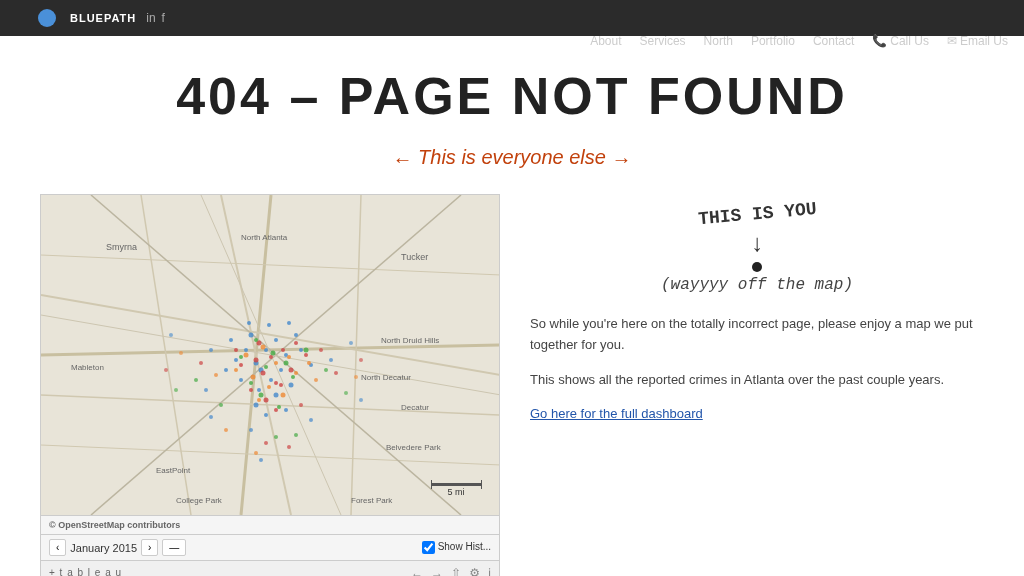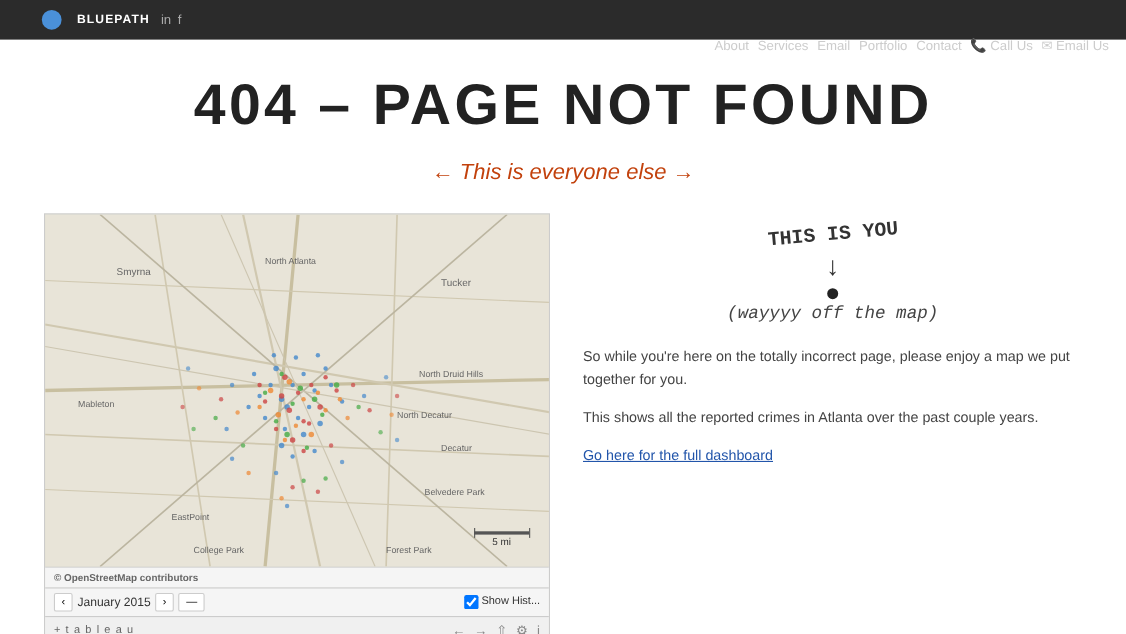--- a/index.html
+++ b/index.html
@@ -42,21 +42,21 @@
     }
     .social-icon {
       color: #aaa;
       font-size: 12px;
       text-decoration: none;
       cursor: pointer;
     }
     .navbar-right {
       display: flex;
       align-items: flex-end;
-      gap: 8px;
+      gap: 18px;
       margin-top: 46px;
     }
     .nav-link {
       color: #ccc;
       font-size: 12px;
       text-decoration: none;
       cursor: pointer;
     }
     .nav-link-special {
       color: #ccc;
@@ -235,21 +235,21 @@
     <span class="brand-icon"></span>
     <span class="brand-name">BLUEPATH</span>
     <div class="social-icons">
       <a class="social-icon">in</a>
       <a class="social-icon">f</a>
     </div>
   </div>
   <div class="navbar-right">
     <a class="nav-link">About</a>
     <a class="nav-link">Services</a>
-    <a class="nav-link">Email</a>
+    <a class="nav-link">North</a>
     <a class="nav-link">Portfolio</a>
     <a class="nav-link">Contact</a>
     <span class="nav-link-special">
       <span>📞</span>
       <span>Call Us</span>
     </span>
     <span class="nav-link-special">
       <span>✉</span>
       <span>Email Us</span>
     </span>

